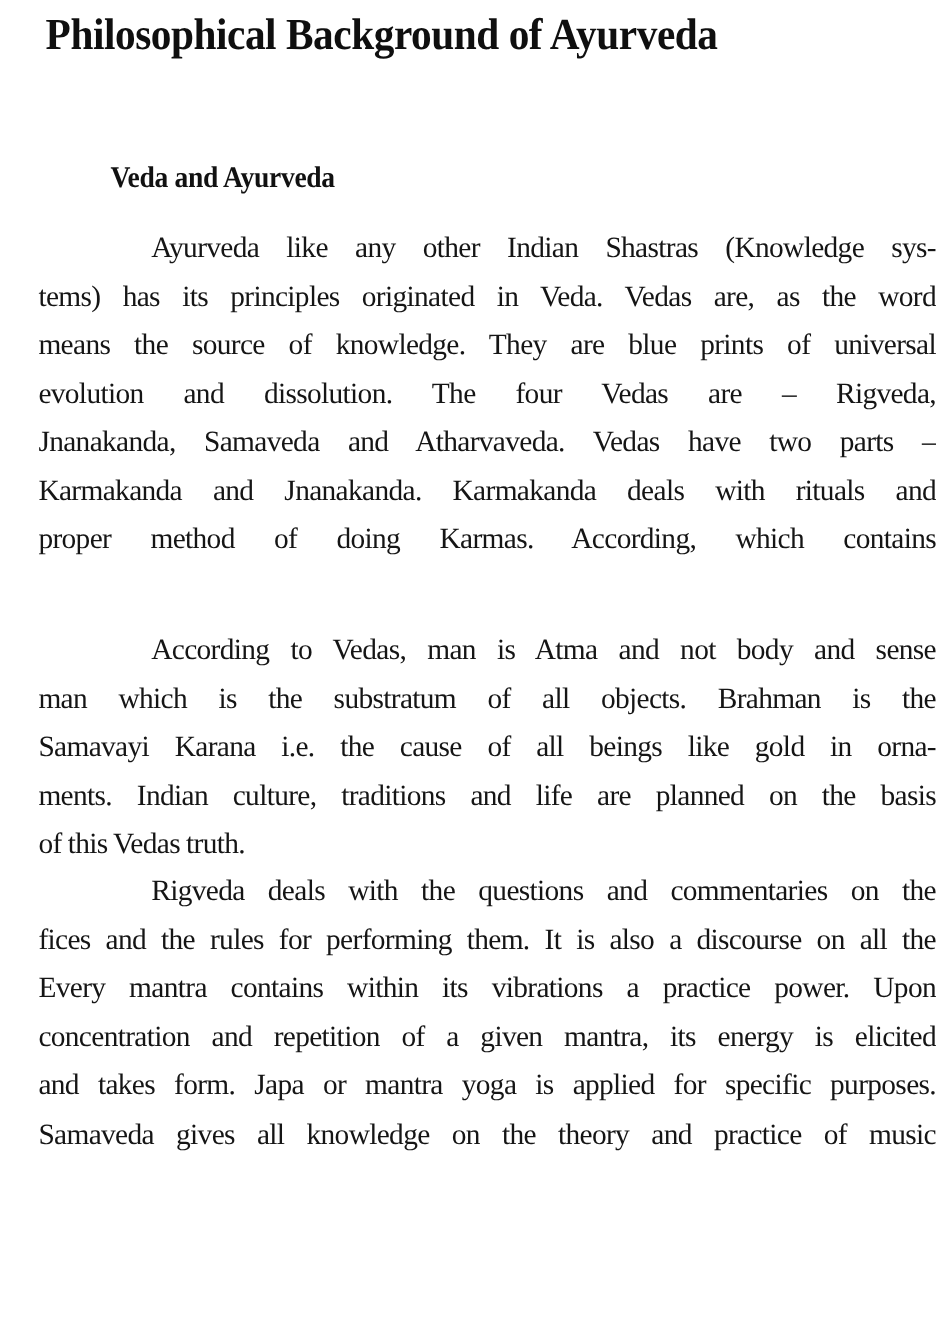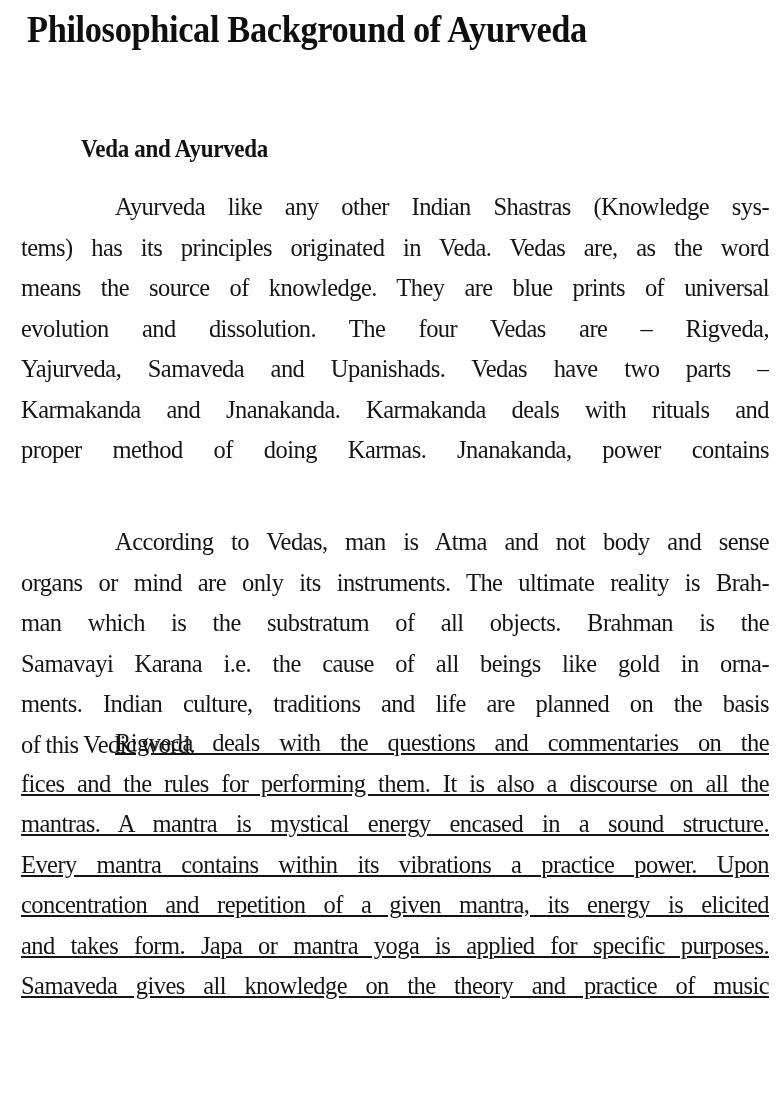--- a/index.html
+++ b/index.html
@@ -10,21 +10,21 @@
     body {
       width: 780px;
       height: 1108px;
       overflow: hidden;
       position: relative;
       color: #151515;
       font-family: "Liberation Serif", "DejaVu Serif", serif;
     }
     .page {
       position: absolute;
-      left: 5px; top: 0;
+      left: 16px; top: 0;
       width: 626px;
       height: 1108px;
     }
     .title {
       position: absolute;
       left: 22px;
       top: 6px;
       width: 740px;
       margin: 0;
       font-weight: bold;
@@ -69,53 +69,51 @@
       word-spacing: -0.5px;
     }
     .line.first {
       padding-left: 94px;
     }
     .line.last {
       text-align-last: left;
     }
     .p1 { top: 187px; }
     .p2 { top: 522px; }
-    .p3 { top: 723px; text-decoration: underline; }
+    .p3 { top: 723px; }
   </style>
 </head>
 <body>
 
 <div class="page">
 
   <h1 class="title">Philosophical Background of Ayurveda</h1>
 
   <h2 class="subheading">Veda and Ayurveda</h2>
 
   <div class="para p1">
     <span class="line first">Ayurveda like any other Indian Shastras (Knowledge sys-</span>
     <span class="line">tems) has its principles originated in Veda. Vedas are, as the word</span>
     <span class="line">means the source of knowledge. They are blue prints of universal</span>
     <span class="line">evolution and dissolution. The four Vedas are – Rigveda,</span>
-    <span class="line">Yajurveda, Samaveda and Upanishads. Vedas have two parts –</span>
+    <span class="line">Jnanakanda, Samaveda and Atharvaveda. Vedas have two parts –</span>
     <span class="line">Karmakanda and Jnanakanda. Karmakanda deals with rituals and</span>
-    <span class="line">proper method of doing Karmas. Jnanakanda, power contains</span>
+    <span class="line">proper method of doing Karmas. According, which contains</span>
   </div>
 
   <div class="para p2">
     <span class="line first">According to Vedas, man is Atma and not body and sense</span>
-    <span class="line">organs or mind are only its instruments. The ultimate reality is Brah-</span>
     <span class="line">man which is the substratum of all objects. Brahman is the</span>
     <span class="line">Samavayi Karana i.e. the cause of all beings like gold in orna-</span>
     <span class="line">ments. Indian culture, traditions and life are planned on the basis</span>
-    <span class="line last">of this Vedic word.</span>
+    <span class="line last">of this Vedas truth.</span>
   </div>
 
   <div class="para p3">
     <span class="line first">Rigveda deals with the questions and commentaries on the</span>
     <span class="line">fices and the rules for performing them. It is also a discourse on all the</span>
-    <span class="line">mantras.  A mantra is mystical energy encased in a sound structure.</span>
     <span class="line">Every mantra contains within its vibrations a practice power. Upon</span>
     <span class="line">concentration and repetition of a given mantra, its energy is elicited</span>
     <span class="line">and takes form. Japa or mantra yoga is applied for specific purposes.</span>
     <span class="line">Samaveda gives all knowledge on the theory and practice of music</span>
   </div>
 
 </div>
 
 </body></html>

